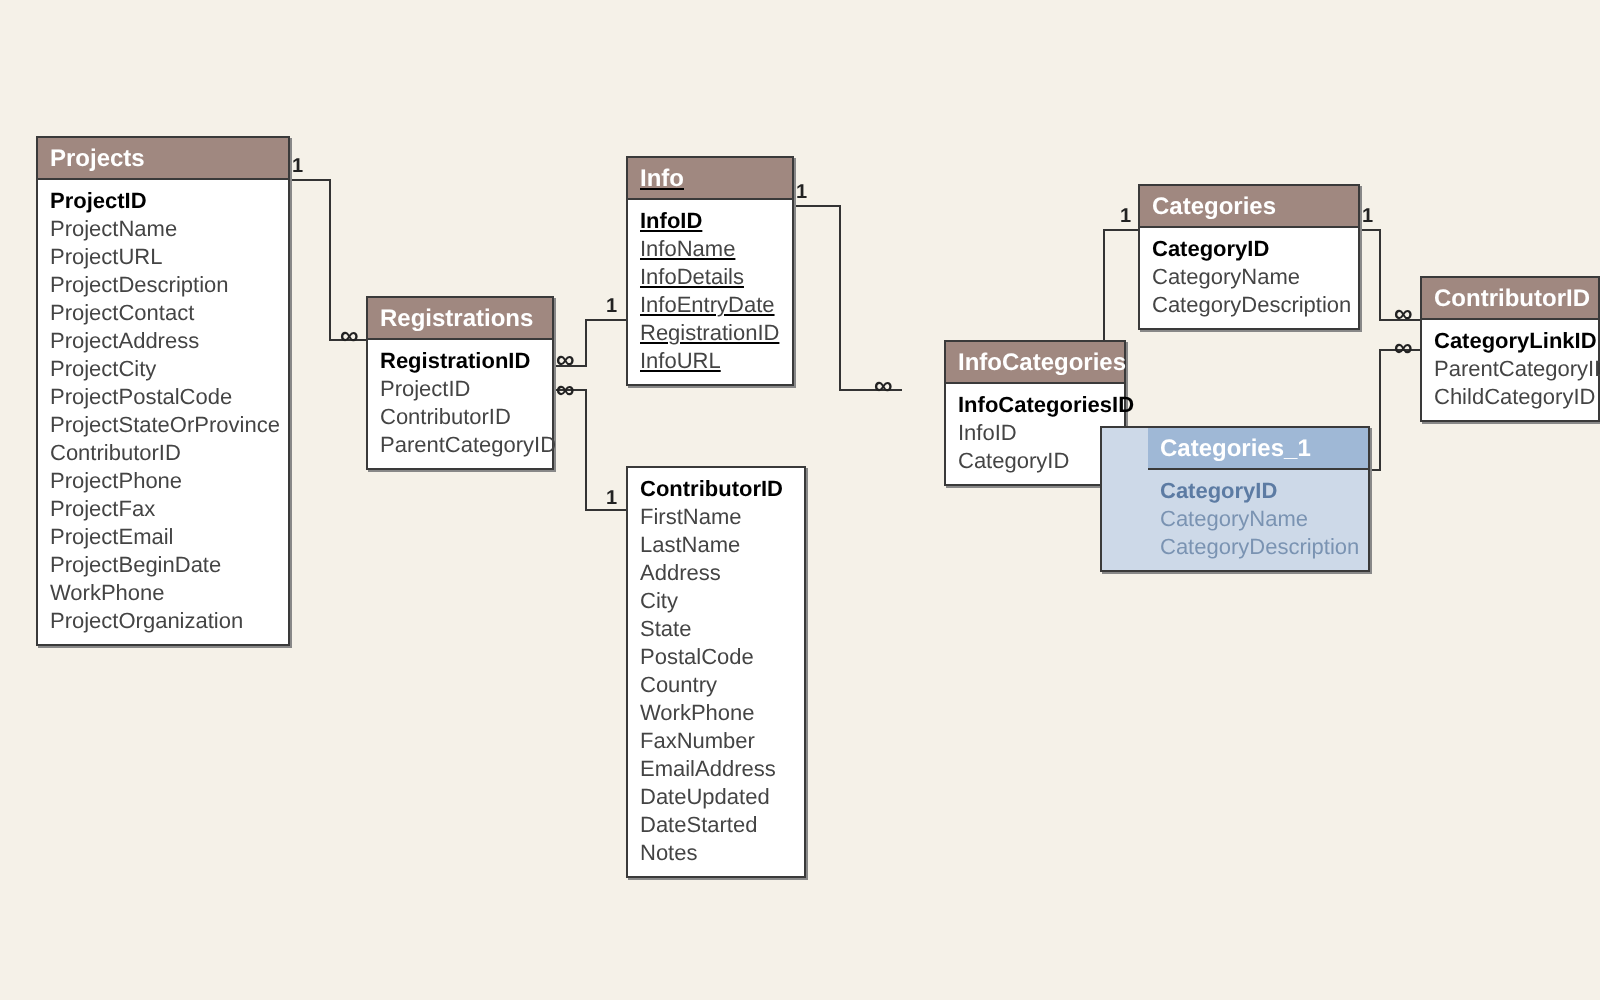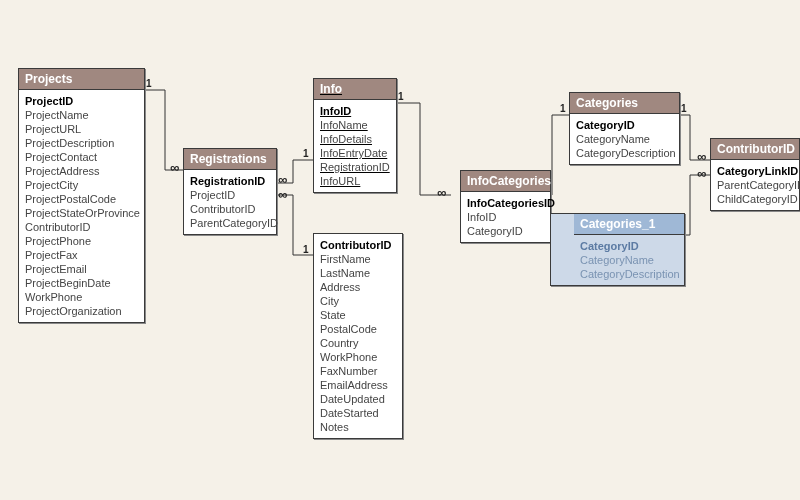--- a/index.html
+++ b/index.html
@@ -159,21 +159,21 @@
     <div class="field">Country</div>
     <div class="field">WorkPhone</div>
     <div class="field">FaxNumber</div>
     <div class="field">EmailAddress</div>
     <div class="field">DateUpdated</div>
     <div class="field">DateStarted</div>
     <div class="field">Notes</div>
   </div>
 </div>
 
-<div class="table" style="left:460px; top:170px; width:89px;">
+<div class="table" style="left:472px; top:170px; width:89px;">
   <div class="table-header">InfoCategories</div>
   <div class="table-body">
     <div class="field pk">InfoCategoriesID</div>
     <div class="field">InfoID</div>
     <div class="field">CategoryID</div>
   </div>
 </div>
 
 <div class="table" style="left:569px; top:92px; width:109px;">
   <div class="table-header">Categories</div>

